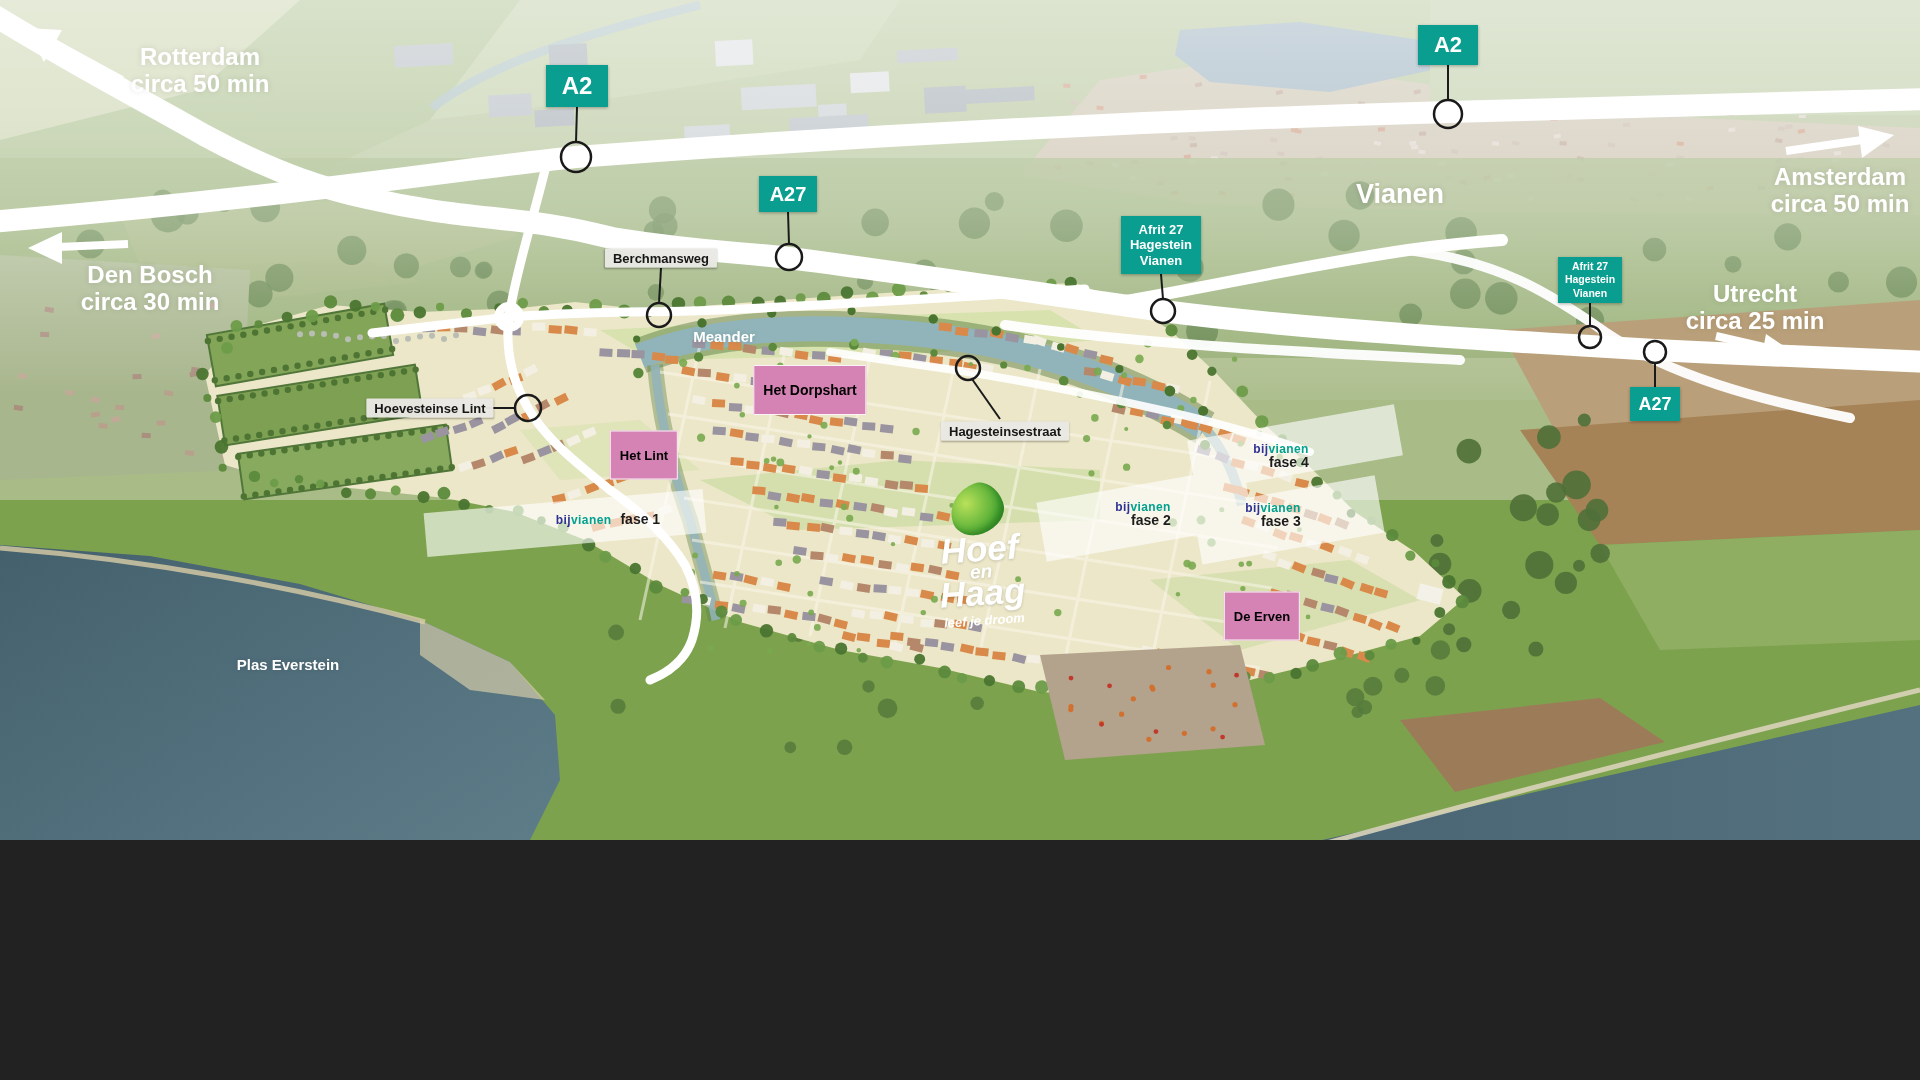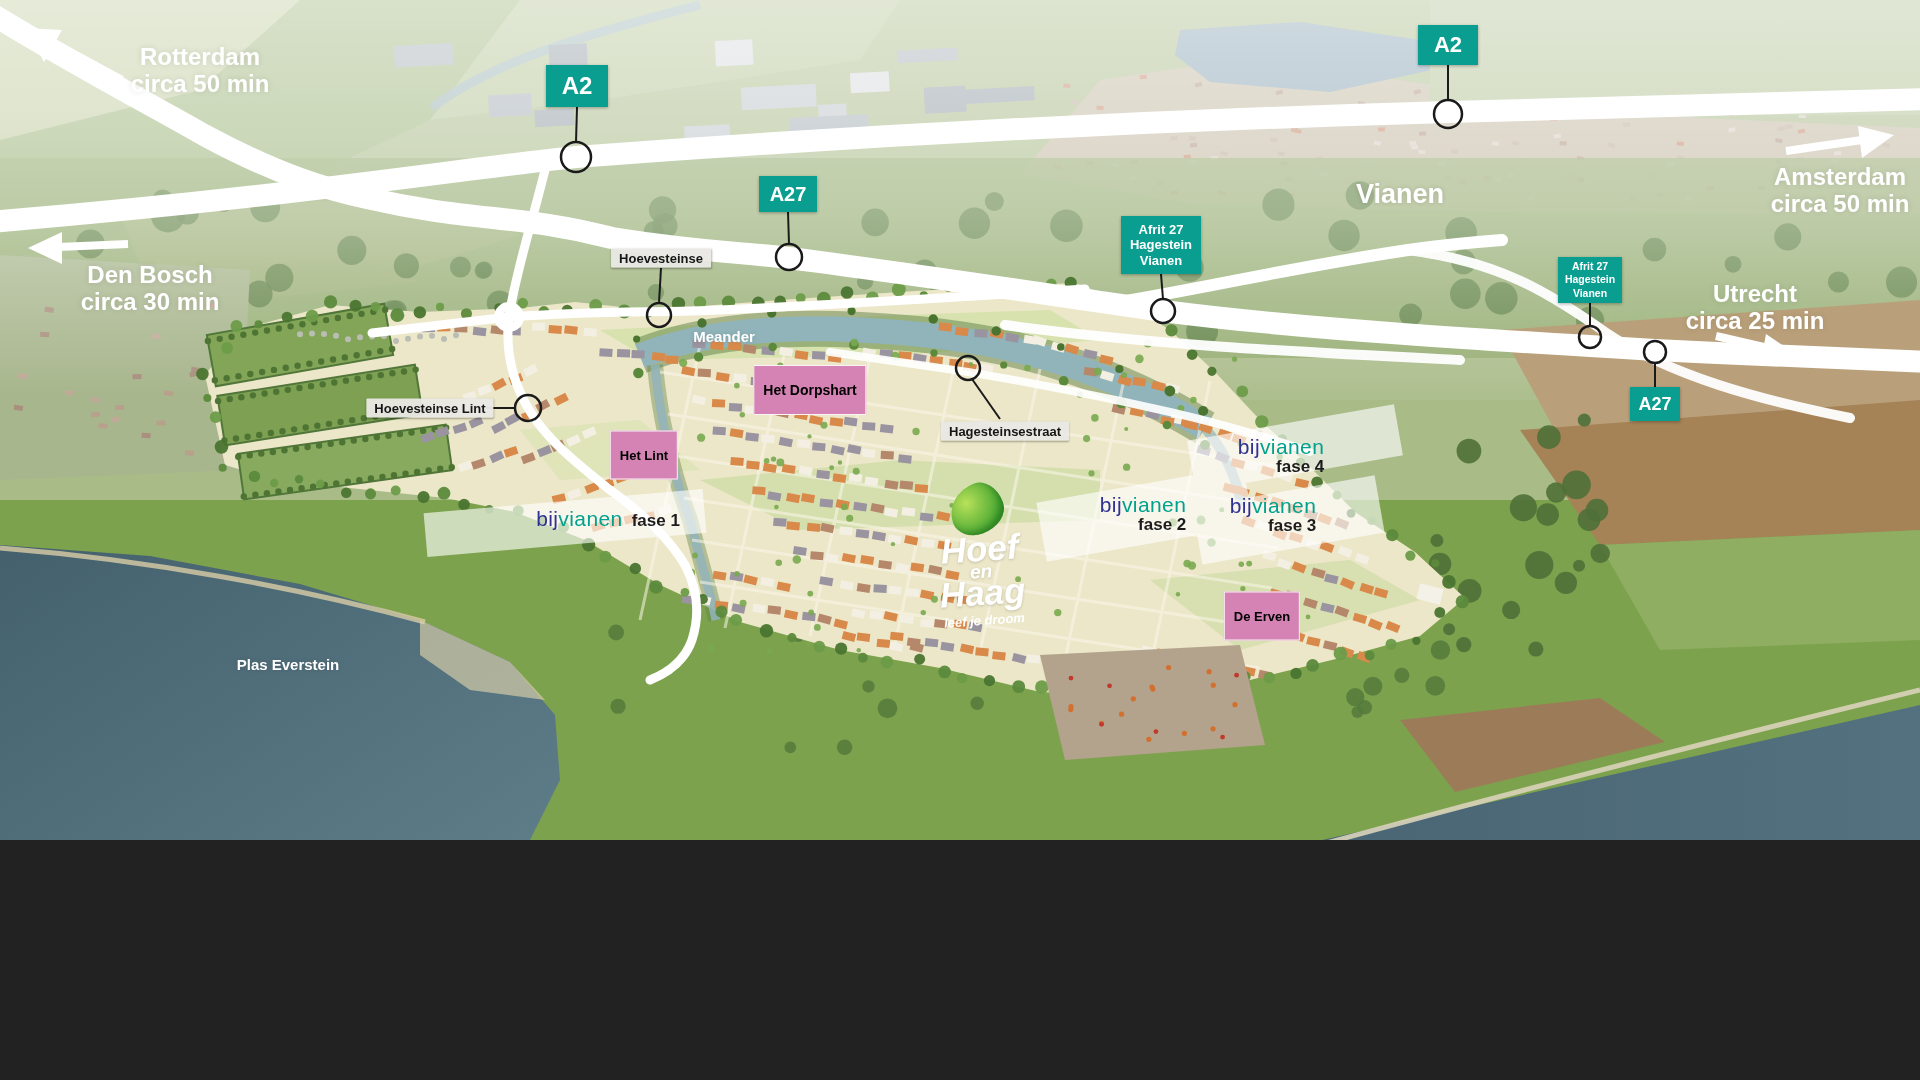--- a/index.html
+++ b/index.html
@@ -10,24 +10,24 @@
   .badge{background:var(--teal,#0a9e90);color:#fff;font-weight:700;
          display:flex;flex-direction:column;align-items:center;justify-content:center;
          text-align:center;box-shadow:0 1px 3px rgba(0,0,0,.3);}
   .gray{background:rgba(233,232,228,.96);color:#161616;font-weight:700;font-size:13px;
         padding:2px 8px;border-radius:1px;box-shadow:0 1px 2px rgba(0,0,0,.3);}
   .pink{background:var(--pink,#d583b5);color:#000000;font-weight:700;
         padding:16px 9px;border:1.5px solid rgba(255,255,255,.9);}
   .wtext{color:#fff;font-weight:700;text-shadow:0 0 5px rgba(0,0,0,.15);}
   .dest{color:#fff;font-weight:700;font-size:24px;line-height:1.13;text-align:center;
         text-shadow:0 0 6px rgba(0,0,0,.12);}
-  .brand{font-weight:400;letter-spacing:.4px;font-size:21px;}
+  .brand{font-weight:700;letter-spacing:.4px;font-size:12px;}
   .brand .bij{color:var(--bblue,#2f3193);}
   .brand .vianen{color:var(--bteal,#00a18e);}
-  .fase{color:#1c1c1c;font-weight:700;font-size:17px;text-align:center;}
+  .fase{color:#1c1c1c;font-weight:700;font-size:14px;text-align:center;}
   .phase-block{display:flex;flex-direction:column;align-items:center;}
   .phase-block .fase{align-self:flex-end;margin-top:-2px;}
   .phase-row{display:flex;align-items:baseline;gap:9px;}
   .hh-logo{position:absolute;left:918px;top:484px;width:124px;text-align:center;
            color:#fff;transform:rotate(-4deg);z-index:5;}
   .hh-leaf{width:54px;height:50px;margin:0 auto 1px;
            background:radial-gradient(circle at 35% 32%,#b9e15a,#4aa832 68%,#2e8e27);
            border-radius:62% 38% 55% 45%/60% 55% 45% 40%;transform:rotate(-16deg);
            box-shadow:inset -3px -4px 6px rgba(20,90,20,.45);}
   .hh-name{font-style:italic;font-weight:700;line-height:.82;
@@ -1134,21 +1134,21 @@
   <div>Afrit 27</div>
   <div>Hagestein</div>
   <div>Vianen</div>
 </div>
 <div class="lbl badge" style="left:1590px;top:280px;width:64px;height:46px;font-size:10.5px;line-height:1.25;">
   <div>Afrit 27</div>
   <div>Hagestein</div>
   <div>Vianen</div>
 </div>
 
-<div class="lbl gray" style="left:661px;top:258px;">Hoevesteinse</div>
+<div class="lbl gray" style="left:661px;top:258px;">Berchmansweg</div>
 <div class="lbl gray" style="left:430px;top:408px;">Hoevesteinse Lint</div>
 <div class="lbl gray" style="left:1005px;top:431px;">Hagesteinsestraat</div>
 
 <div class="lbl pink" style="left:810px;top:390px;font-size:14px;">Het Dorpshart</div>
 <div class="lbl pink" style="left:644px;top:455px;font-size:13px;">Het Lint</div>
 <div class="lbl pink" style="left:1262px;top:568px;font-size:13px;margin-top:48px;">De Erven</div>
 
 <div class="lbl phase-row" style="left:608px;top:519px;">
   <span class="brand"><span class="bij">bij</span><span class="vianen">vianen</span></span>
   <span class="fase">fase 1</span>

